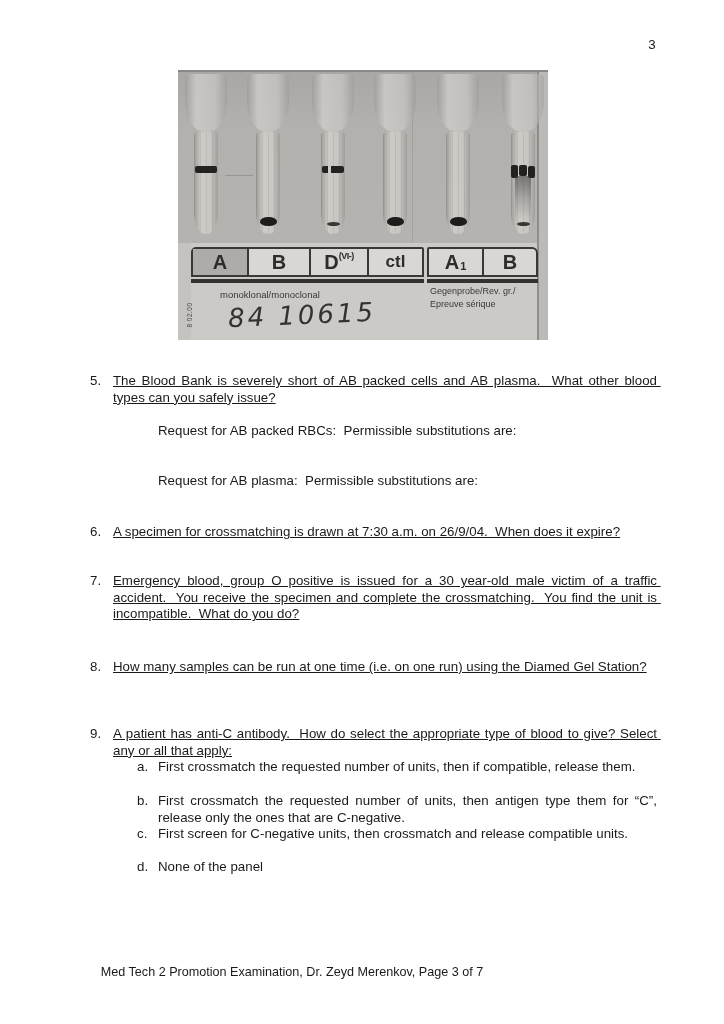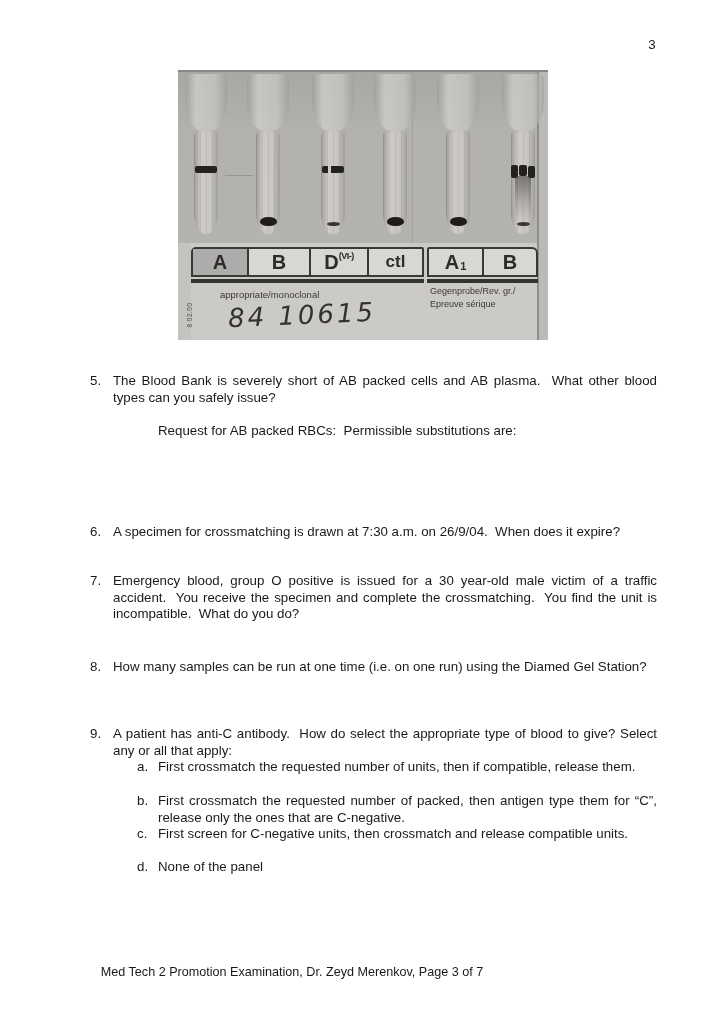--- a/index.html
+++ b/index.html
@@ -69,21 +69,21 @@
   .mono-label { position:absolute; left:42px; top:219px; font-size:9.5px; line-height:11px; color:#3a3836; }
   .gegen { position:absolute; left:252px; top:215px; font-size:9px; line-height:12.5px; color:#3a3836; }
   .hand { position:absolute; left:50px; top:231px; font-size:26px; line-height:28px; color:#34322f;
     font-style:italic; letter-spacing:3px; transform:rotate(-2.5deg); font-family:"DejaVu Sans", sans-serif; }
   .sidecode { position:absolute; left:-14px; top:240px; width:46px; height:10px; font-size:6.5px;
     letter-spacing:0.5px; color:#4a4846; text-align:center; transform:rotate(-90deg); }
 
   
   .q { position:absolute; left:90px; width:567px; }
   .qnum { position:absolute; left:0; top:0; }
-  .qtext { margin-left:23px; }
+  .qtext { margin-left:23px;text-decoration:underline; }
   .jt { text-align:justify; white-space:pre-wrap; }
   .pre { white-space:pre; }
   .subline { position:absolute; left:158px; white-space:pre;text-align:center; }
   .opt { position:absolute; left:137px; width:520px; }
   .onum { position:absolute; left:0; top:0; }
   .otext { margin-left:21px; }
   .footer { position:absolute; top:964px; left:0; width:584px; text-align:center; font-size:12.6px; }
 </style>
 </head>
 <body>
@@ -171,34 +171,35 @@
         <span class="cmain">A</span>
           <span class="csub">1</span>
       </div>
       <div class="cell c6">
         <span class="cmain">B</span>
       </div>
     </div>
     <div class="under under1"></div>
     <div class="under under2"></div>
 
-    <div class="mono-label">appropriate/monoclonal</div>
+    <div class="mono-label">monoklonal/monoclonal</div>
     <div class="gegen">
       <div>Gegenprobe/Rev. gr./</div>
       <div>Epreuve sérique</div>
     </div>
     <div class="hand">84 10615</div>
     <div class="sidecode">8 02.00</div>
   </div>
 
   <div class="q" style="top:373px">
     <span class="qnum">5.</span>
     <div class="qtext jt">The Blood Bank is severely short of AB packed cells and AB plasma.  What other blood types can you safely issue?</div>
   </div>
   <div class="subline" style="top:423px">Request for AB packed RBCs:  Permissible substitutions are:</div>
+  <div class="subline" style="top:473px">Request for AB plasma:  Permissible substitutions are:</div>
 
   <div class="q" style="top:524px">
     <span class="qnum">6.</span>
     <div class="qtext pre">A specimen for crossmatching is drawn at 7:30 a.m. on 26/9/04.  When does it expire?</div>
   </div>
 
   <div class="q" style="top:573px">
     <span class="qnum">7.</span>
     <div class="qtext jt">Emergency blood, group O positive is issued for a 30 year-old male victim of a traffic accident.  You receive the specimen and complete the crossmatching.  You find the unit is incompatible.  What do you do?</div>
   </div>
@@ -211,21 +212,21 @@
   <div class="q" style="top:726px">
     <span class="qnum">9.</span>
     <div class="qtext jt">A patient has anti-C antibody.  How do select the appropriate type of blood to give? Select any or all that apply:</div>
   </div>
   <div class="opt" style="top:759px">
     <span class="onum">a.</span>
     <div class="otext jt">First crossmatch the requested number of units, then if compatible, release them.</div>
   </div>
   <div class="opt" style="top:793px">
     <span class="onum">b.</span>
-    <div class="otext jt">First crossmatch the requested number of packed, then antigen type them for “C”, release only the ones that are C-negative.</div>
+    <div class="otext jt">First crossmatch the requested number of units, then antigen type them for “C”, release only the ones that are C-negative.</div>
   </div>
   <div class="opt" style="top:826px">
     <span class="onum">c.</span>
     <div class="otext jt">First screen for C-negative units, then crossmatch and release compatible units.</div>
   </div>
   <div class="opt" style="top:859px">
     <span class="onum">d.</span>
     <div class="otext jt">None of the panel</div>
   </div>
 

